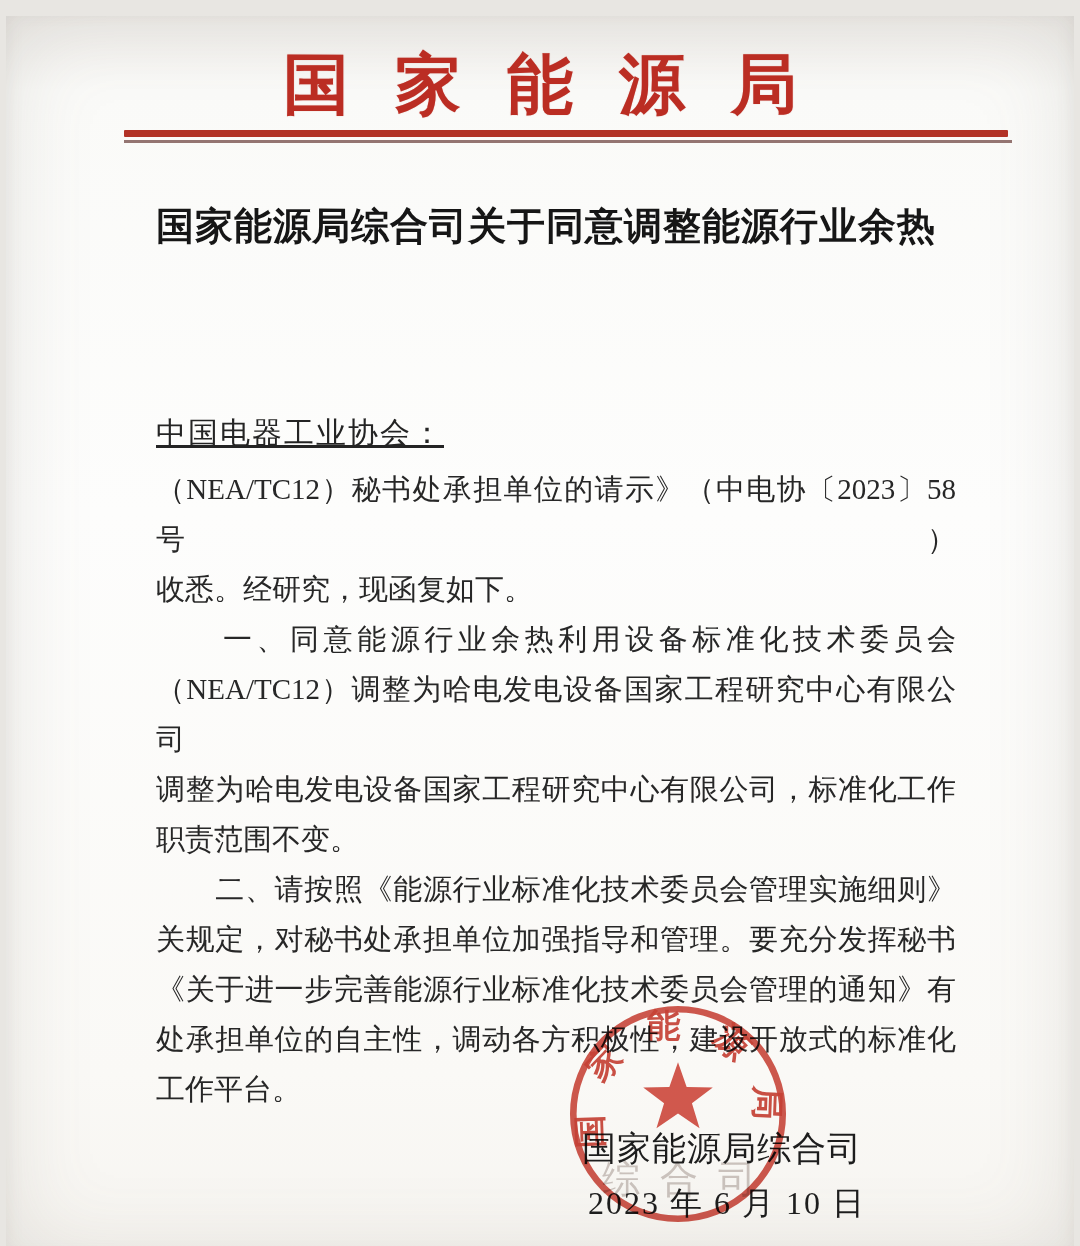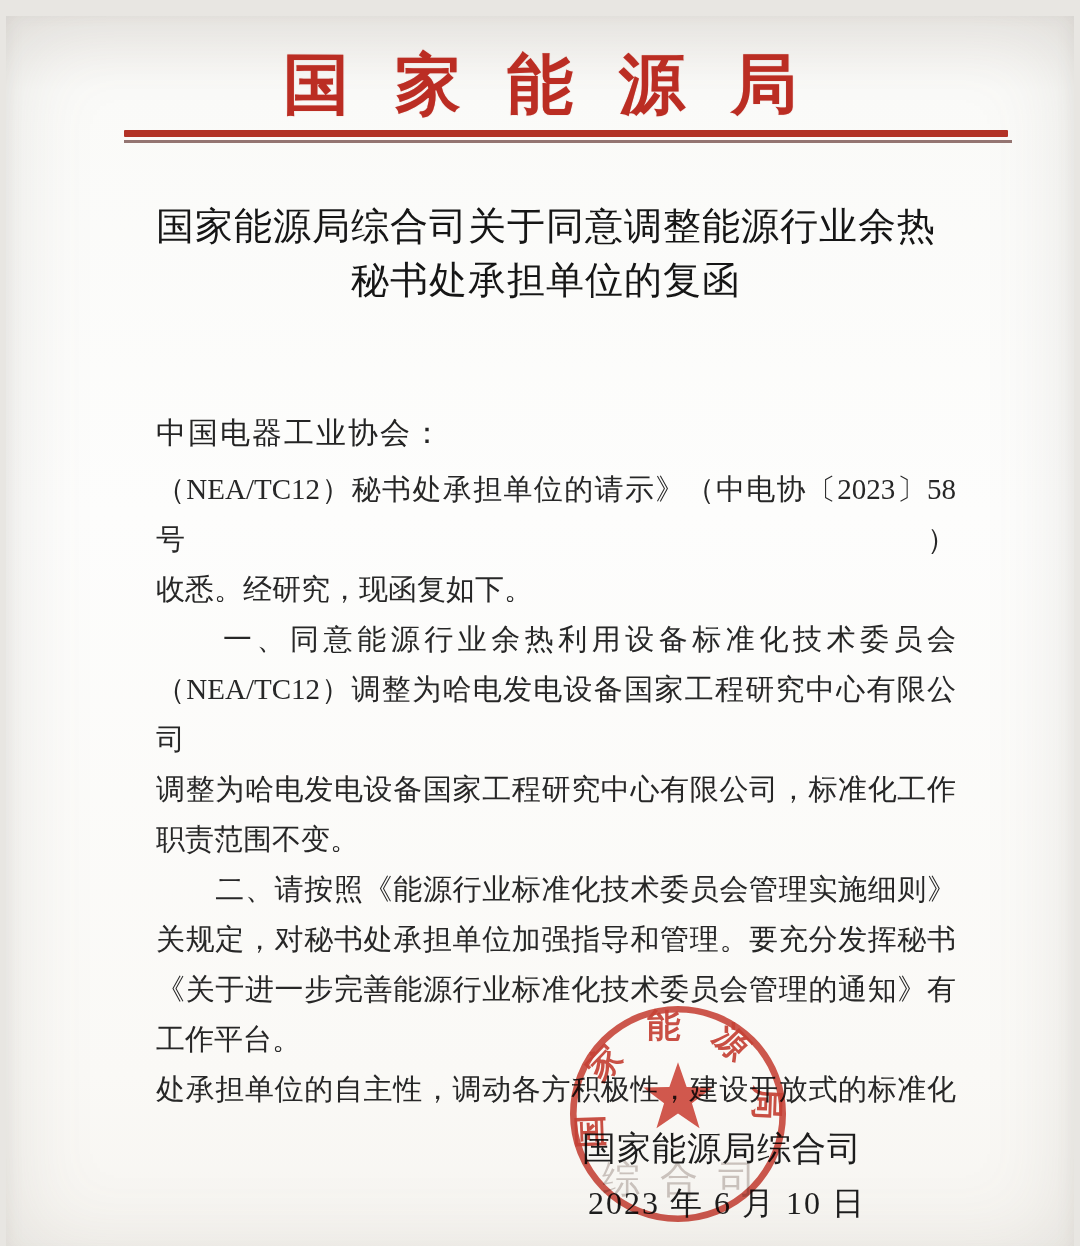--- a/index.html
+++ b/index.html
@@ -22,26 +22,26 @@
     letter-spacing:46px; padding-left:46px; box-sizing:border-box;
     color:#bb2d23;
     text-shadow:0 0 1px rgba(187,45,35,.45);
   }
   .rule-thick { position:absolute; top:114px; left:118px; width:884px; height:7px; background:#b23226; border-radius:1px; }
   .rule-thin  { position:absolute; top:124px; left:118px; width:888px; height:3px; background:#7a5450; opacity:.8; }
 
   .doc-title {
     position:absolute; top:183px; left:90px; width:900px;
     text-align:center; color:#161616;
-    font-weight:400; font-size:38px; line-height:54px;
+    font-weight:700; font-size:38px; line-height:54px;
     letter-spacing:1px;
   }
   .salutation {
     position:absolute; top:397px; left:150px;
-    font-size:30px; color:#242424; letter-spacing:2px;
+    font-size:30px; color:#242424; letter-spacing:2px;text-decoration:underline;
   }
   .body-block {
     position:absolute; top:448px; left:150px; width:800px;
     font-size:29px; line-height:50px; color:#272727;
   }
   .bodyline { text-align:justify; text-align-last:justify; }
   .bodyline.last { text-align-last:left; }
 
   .signature-org  { position:absolute; top:1110px; left:576px; font-size:34px; color:#1d1d1d; letter-spacing:1px; }
   .signature-date { position:absolute; top:1166px; left:582px; font-size:32px; color:#1d1d1d; letter-spacing:2px; }
@@ -69,42 +69,41 @@
 
   <div class="vignette"></div>
 
   <div class="agency-header">国家能源局</div>
 
   <div class="rule-thick"></div>
   <div class="rule-thin"></div>
 
   <div class="doc-title">
       <div class="title-line">国家能源局综合司关于同意调整能源行业余热</div>
-      <div class="title-line last">秘书处承担单位的复函</div>
     </div>
 
   <div class="salutation">中国电器工业协会：</div>
 
   <div class="body-block">
     <div class="para">
         <div class="bodyline">（NEA/TC12）秘书处承担单位的请示》（中电协〔2023〕58 号）</div>
         <div class="bodyline last">收悉。经研究，现函复如下。</div>
       </div>
     <div class="para">
         <div class="bodyline">　　一、同意能源行业余热利用设备标准化技术委员会</div>
         <div class="bodyline">（NEA/TC12）调整为哈电发电设备国家工程研究中心有限公司</div>
         <div class="bodyline">调整为哈电发电设备国家工程研究中心有限公司，标准化工作</div>
         <div class="bodyline last">职责范围不变。</div>
       </div>
     <div class="para">
         <div class="bodyline">　　二、请按照《能源行业标准化技术委员会管理实施细则》</div>
         <div class="bodyline">关规定，对秘书处承担单位加强指导和管理。要充分发挥秘书</div>
         <div class="bodyline">《关于进一步完善能源行业标准化技术委员会管理的通知》有</div>
+        <div class="bodyline">处承担单位的自主性，调动各方积极性，建设开放式的标准化</div>
         <div class="bodyline last">工作平台。</div>
-        <div class="bodyline">处承担单位的自主性，调动各方积极性，建设开放式的标准化</div>
       </div>
   </div>
 
   <div class="seal-ghost">综合司</div>
 
   <div class="signature-org">国家能源局综合司</div>
 
   <div class="signature-date">2023 年 6 月 10 日</div>
 
   <div class="seal">

